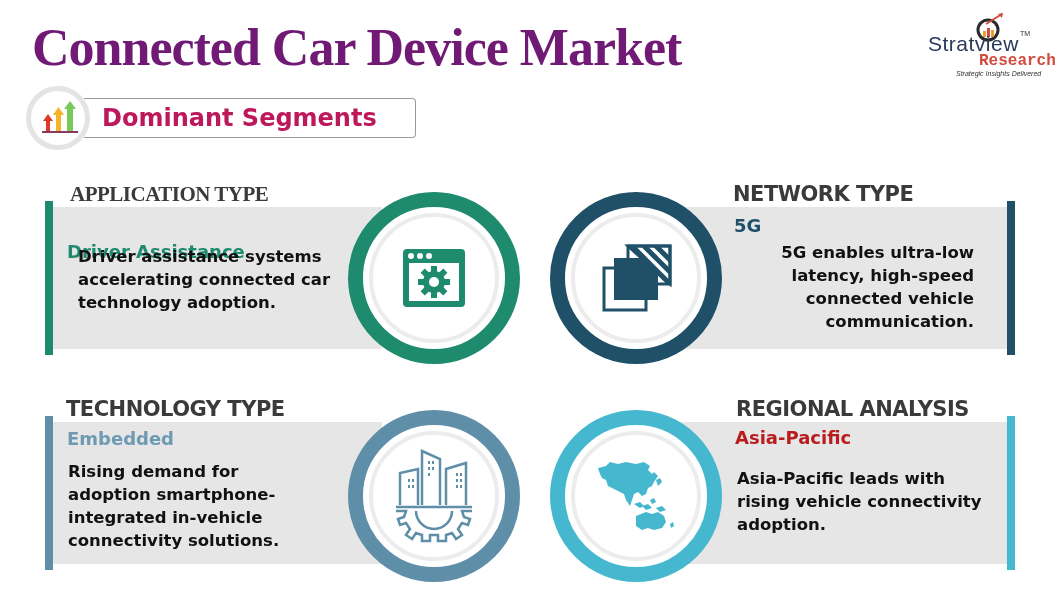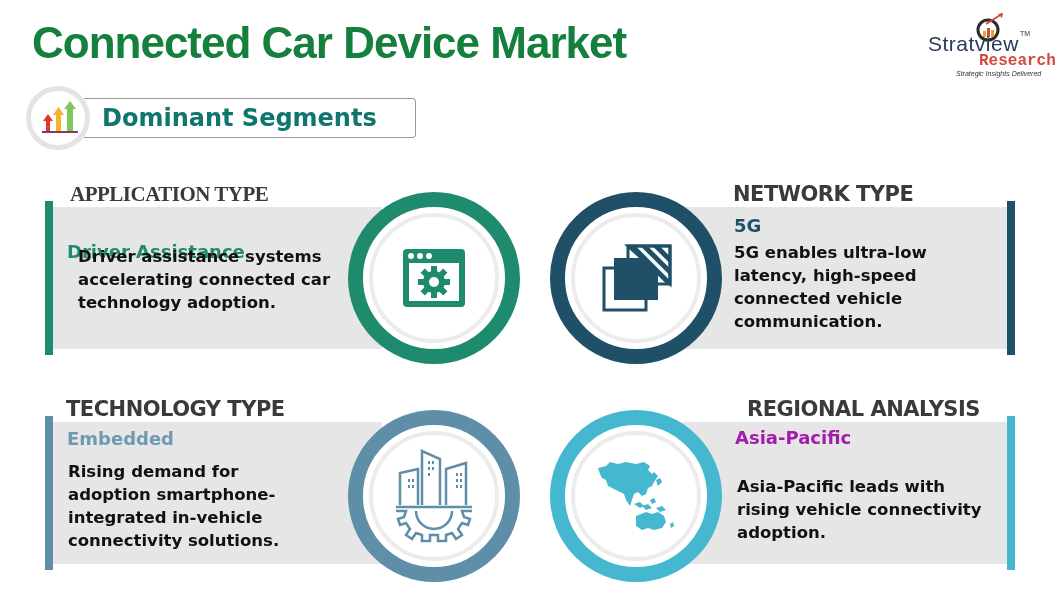--- a/index.html
+++ b/index.html
@@ -1,38 +1,38 @@
 <!DOCTYPE html>
 <html><head>
 <meta charset="utf-8">
 <style>
   * { box-sizing: border-box; margin: 0; padding: 0; }
   html, body { width: 1060px; height: 597px; background: #ffffff; overflow: hidden; }
   body { position: relative; font-family: "DejaVu Sans", sans-serif; }
 
   .title {
     position: absolute; left: 32px; top: 18px;
-    font-family: Liberation Sans, sans-serif; font-weight: bold;
-    font-size: 44px; letter-spacing: -1px; color: #15803d; white-space: nowrap;
+    font-family: Liberation Serif, serif; font-weight: bold;
+    font-size: 52px; letter-spacing: -1px; color: #701a75; white-space: nowrap;
   }
 
   .logo { position: absolute; left: 922px; top: 6px; width: 130px; height: 70px; }
   .logo .strat { position: absolute; left: 6px; top: 26px; font-family: Liberation Sans, sans-serif; font-size: 21px; color: #2a3a5a; letter-spacing: 0.5px; }
   .logo .tm { position: absolute; left: 98px; top: 24px; font-size: 7px; color: #333; font-family: "Liberation Sans", sans-serif; }
   .logo .research { position: absolute; left: 57px; top: 46px; font-family: Liberation Mono, monospace; font-weight: bold; font-size: 16px; color: #d24b3e; }
   .logo .tag { position: absolute; left: 34px; top: 64px; font-family: "Liberation Sans", sans-serif; font-style: italic; font-size: 7px; color: #333; white-space: nowrap; }
   .logo .mag { position: absolute; left: 50px; top: 6px; width: 36px; height: 36px; }
 
   .subhead-box {
     position: absolute; left: 84px; top: 98px; width: 332px; height: 40px;
     border: 1px solid #9a9a9a; border-left: none; border-radius: 0 4px 4px 0; background: #fff;
   }
   .subhead-text {
     position: absolute; left: 102px; top: 104px;
-    font-family: "DejaVu Sans", sans-serif; font-weight: bold; font-size: 24px; color: #0f766e; white-space: nowrap;
+    font-family: "DejaVu Sans", sans-serif; font-weight: bold; font-size: 24px; color: #be185d; white-space: nowrap;
   }
   .subhead-icon {
     position: absolute; left: 26px; top: 86px; width: 64px; height: 64px; border-radius: 50%;
     background: #fff; border: 5px solid #e4e4e4;
   }
   .subhead-icon svg { position: absolute; left: 6px; top: 8px; }
 
   .card-bg { position: absolute; background: #e6e6e6; }
   .bar { position: absolute; width: 8px; }
 
@@ -113,21 +113,21 @@
       </g>
     </svg>
   </div>
 </div>
 
 <div>
   <div class="card-bg" style="left:680px; top:207px; width:328px; height:142px;"></div>
   <div class="bar" style="left:1007px; top:201px; height:154px; background:#1f5068;"></div>
   <div class="seg-title" style="left:733px; top:182px;">NETWORK TYPE</div>
   <div class="seg-name" style="left:734px; top:215px; color:#1f5068;">5G</div>
-  <div class="seg-desc" style="left:734px; top:241px; width:240px;">5G enables ultra-low latency, high-speed connected vehicle communication.</div>
+  <div class="seg-desc" style="left:734px; top:241px; width:240px;text-align:right;">5G enables ultra-low latency, high-speed connected vehicle communication.</div>
   <div class="circle" style="left:550px; top:192px; border-color:#1f5068;">
     <div class="inner"></div>
     <svg width="72" height="72" viewBox="0 0 72 72">
       <rect x="4" y="26" width="42" height="42" fill="#fff" stroke="#1f5068" stroke-width="3"></rect>
       <rect x="14" y="16" width="44" height="42" fill="#1f5068"></rect>
       <clipPath id="cp">
           <path d="M28 4 L70 4 L70 42 L58 42 L58 16 L28 16 Z M28 4 L70 4 L70 42 Z"></path>
         </clipPath>
       <path d="M28 4 L70 4 L70 42 Z" fill="#fff" stroke="#1f5068" stroke-width="3"></path>
       <g clip-path="url(#cp)" stroke="#1f5068" stroke-width="5">
@@ -172,23 +172,23 @@
       <path d="M2 58 L78 58"></path>
       <path d="M2 62 L12 62 L10 68 L4 70 L6 76 L12 74 L16 80 L12 86 L18 90 L22 84 L28 86 L28 92 L36 92 L36 86 L44 86 L44 92 L52 92 L52 86 L58 84 L62 90 L68 86 L64 80 L68 74 L74 76 L76 70 L70 68 L68 62 L78 62"></path>
       <path d="M22 62 A18 18 0 0 0 58 62"></path>
     </svg>
   </div>
 </div>
 
 <div>
   <div class="card-bg" style="left:680px; top:422px; width:328px; height:142px;"></div>
   <div class="bar" style="left:1007px; top:416px; height:154px; background:#45b8cf;"></div>
-  <div class="seg-title" style="left:736px; top:397px;margin-left:11px;">REGIONAL ANALYSIS</div>
-  <div class="seg-name" style="left:735px; top:427px; color:#a21caf;">Asia-Pacific</div>
-  <div class="seg-desc" style="left:737px; top:467px; width:260px;margin-top:8px;">Asia-Pacific leads with rising vehicle connectivity adoption.</div>
+  <div class="seg-title" style="left:736px; top:397px;">REGIONAL ANALYSIS</div>
+  <div class="seg-name" style="left:735px; top:427px; color:#b91c1c;">Asia-Pacific</div>
+  <div class="seg-desc" style="left:737px; top:467px; width:260px;">Asia-Pacific leads with rising vehicle connectivity adoption.</div>
   <div class="circle" style="left:550px; top:410px; border-color:#45b8cf;">
     <div class="inner"></div>
     <svg width="80" height="72" viewBox="0 0 80 72" fill="#45b8cf">
       <path d="M2 8 L10 6 L14 2 L22 4 L30 2 L40 4 L48 2 L54 6 L52 10 L56 14 L58 12 L62 16 L58 22 L56 26 L52 28 L50 34 L46 36 L42 32 L38 34 L36 40 L34 46 L30 40 L28 34 L24 32 L20 30 L16 28 L12 26 L10 20 L6 18 L4 14 Z"></path>
       <path d="M60 20 L64 18 L66 22 L62 26 Z"></path>
       <path d="M38 44 L44 42 L48 46 L44 48 Z"></path>
       <path d="M46 46 L52 44 L56 48 L50 50 Z"></path>
       <path d="M54 40 L58 38 L60 42 L56 44 Z"></path>
       <path d="M60 48 L66 46 L70 50 L64 52 Z"></path>
       <path d="M40 56 L50 52 L56 54 L62 52 L68 56 L70 62 L66 68 L58 70 L52 68 L46 70 L40 66 Z"></path>

